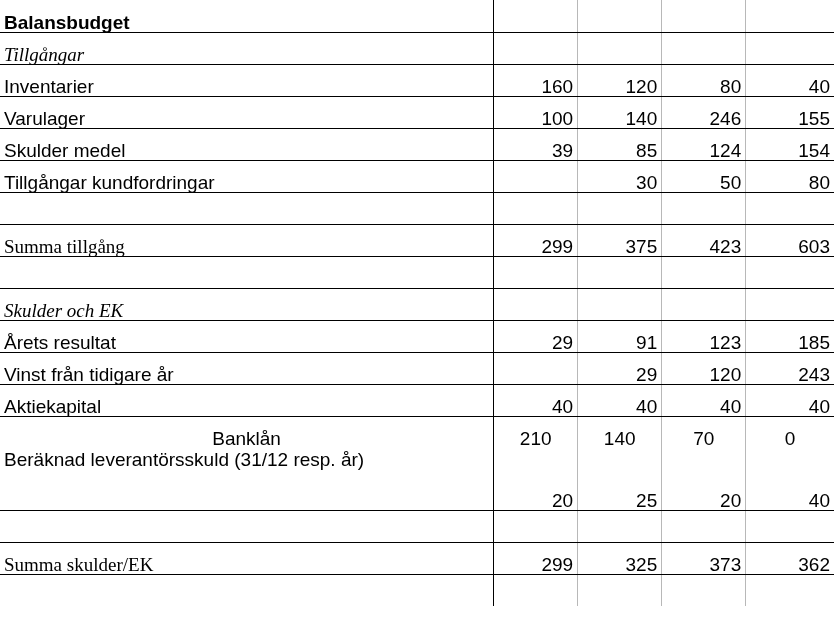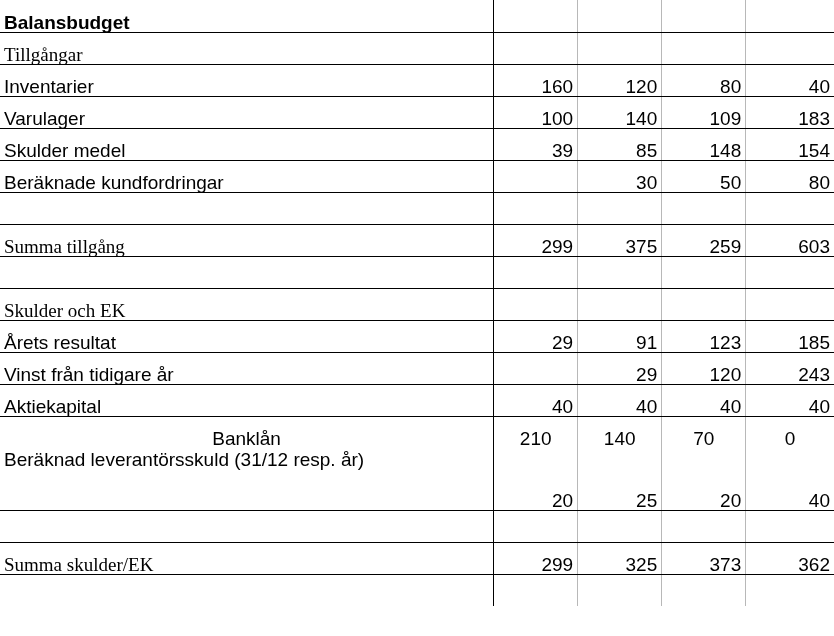--- a/index.html
+++ b/index.html
@@ -48,21 +48,21 @@
   }
   
   tr.ruled td { border-bottom: 1.6px solid #000000; }
   tr.noline td { border-bottom: none; }
 
   
   td.num { border-left: 1px solid #b8b8b8; }
   td.sep-strong { border-left: 1.6px solid #000000; }
 
   .bold { font-weight: bold; }
-  .italic { font-family: "Liberation Serif", serif; font-size: 19px; }
+  .italic { font-style: italic; font-family: "Liberation Serif", serif; font-size: 19px; }
   .serif { font-family: "Liberation Serif", serif; }
   .tall { height: 62px; padding-left: 46px; }
   .wrapcell { white-space: normal; line-height: 1.15; }
   .spacer-row td { height: 34px; }
   .thin-row td { height: 26px; text-align: center; }
 </style>
 </head>
 <body>
 
 <div id="sheet">
@@ -97,53 +97,53 @@
         <td class="num sep-strong">160</td>
         <td class="num">120</td>
         <td class="num">80</td>
         <td class="num">40</td>
       </tr>
 
       <tr class="ruled">
         <td class="label">Varulager</td>
         <td class="num sep-strong">100</td>
         <td class="num">140</td>
-        <td class="num">109</td>
-        <td class="num">183</td>
+        <td class="num">246</td>
+        <td class="num">155</td>
       </tr>
 
       <tr class="ruled">
         <td class="label">Skulder medel</td>
         <td class="num sep-strong">39</td>
         <td class="num">85</td>
-        <td class="num">148</td>
+        <td class="num">124</td>
         <td class="num">154</td>
       </tr>
 
       <tr class="ruled">
-        <td class="label">Beräknade kundfordringar</td>
+        <td class="label">Tillgångar kundfordringar</td>
         <td class="num sep-strong"></td>
         <td class="num">30</td>
         <td class="num">50</td>
         <td class="num">80</td>
       </tr>
 
       <tr class="ruled spacer-row">
         <td class="label"></td>
         <td class="num sep-strong"></td>
         <td class="num"></td>
         <td class="num"></td>
         <td class="num"></td>
       </tr>
 
       <tr class="ruled">
         <td class="label serif">Summa tillgång</td>
         <td class="num sep-strong">299</td>
         <td class="num">375</td>
-        <td class="num">259</td>
+        <td class="num">423</td>
         <td class="num">603</td>
       </tr>
 
       <tr class="ruled spacer-row">
         <td class="label"></td>
         <td class="num sep-strong"></td>
         <td class="num"></td>
         <td class="num"></td>
         <td class="num"></td>
       </tr>

